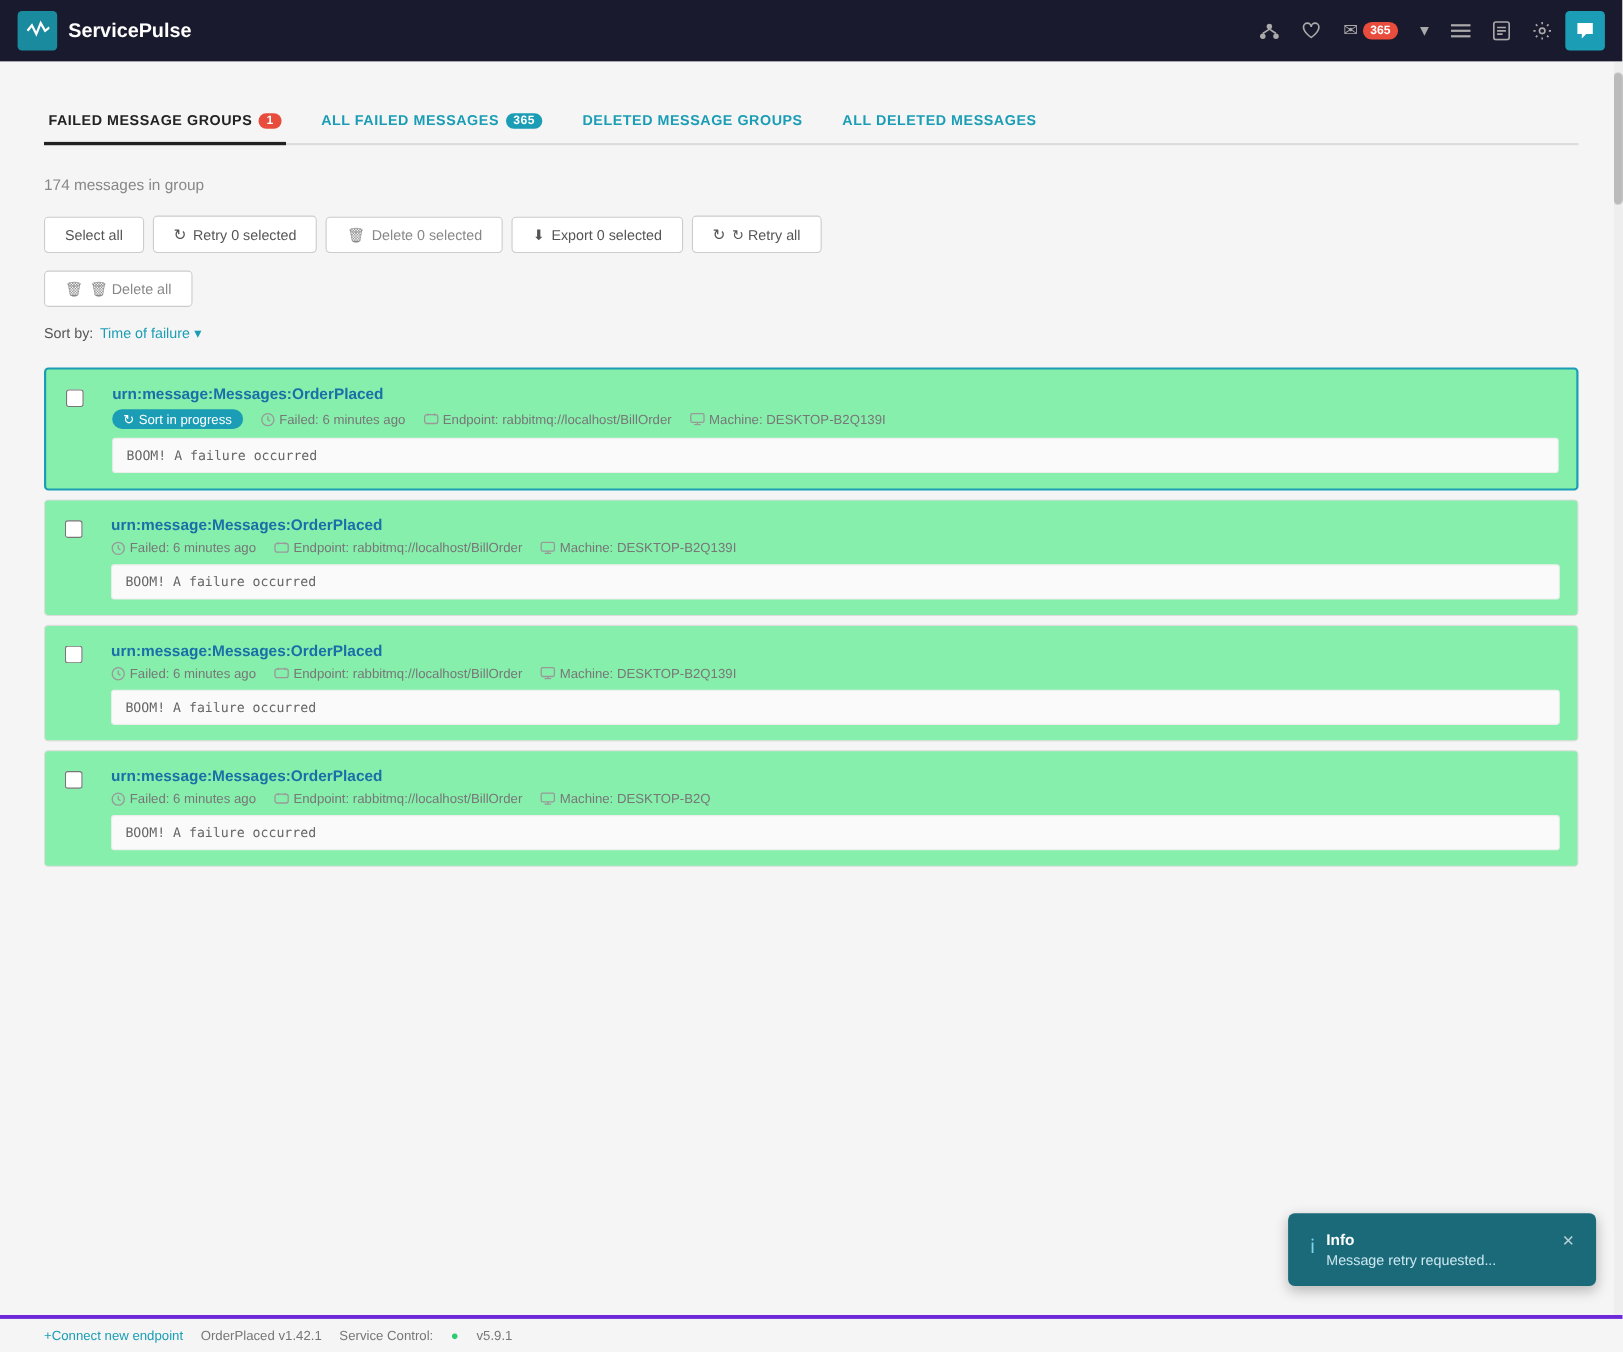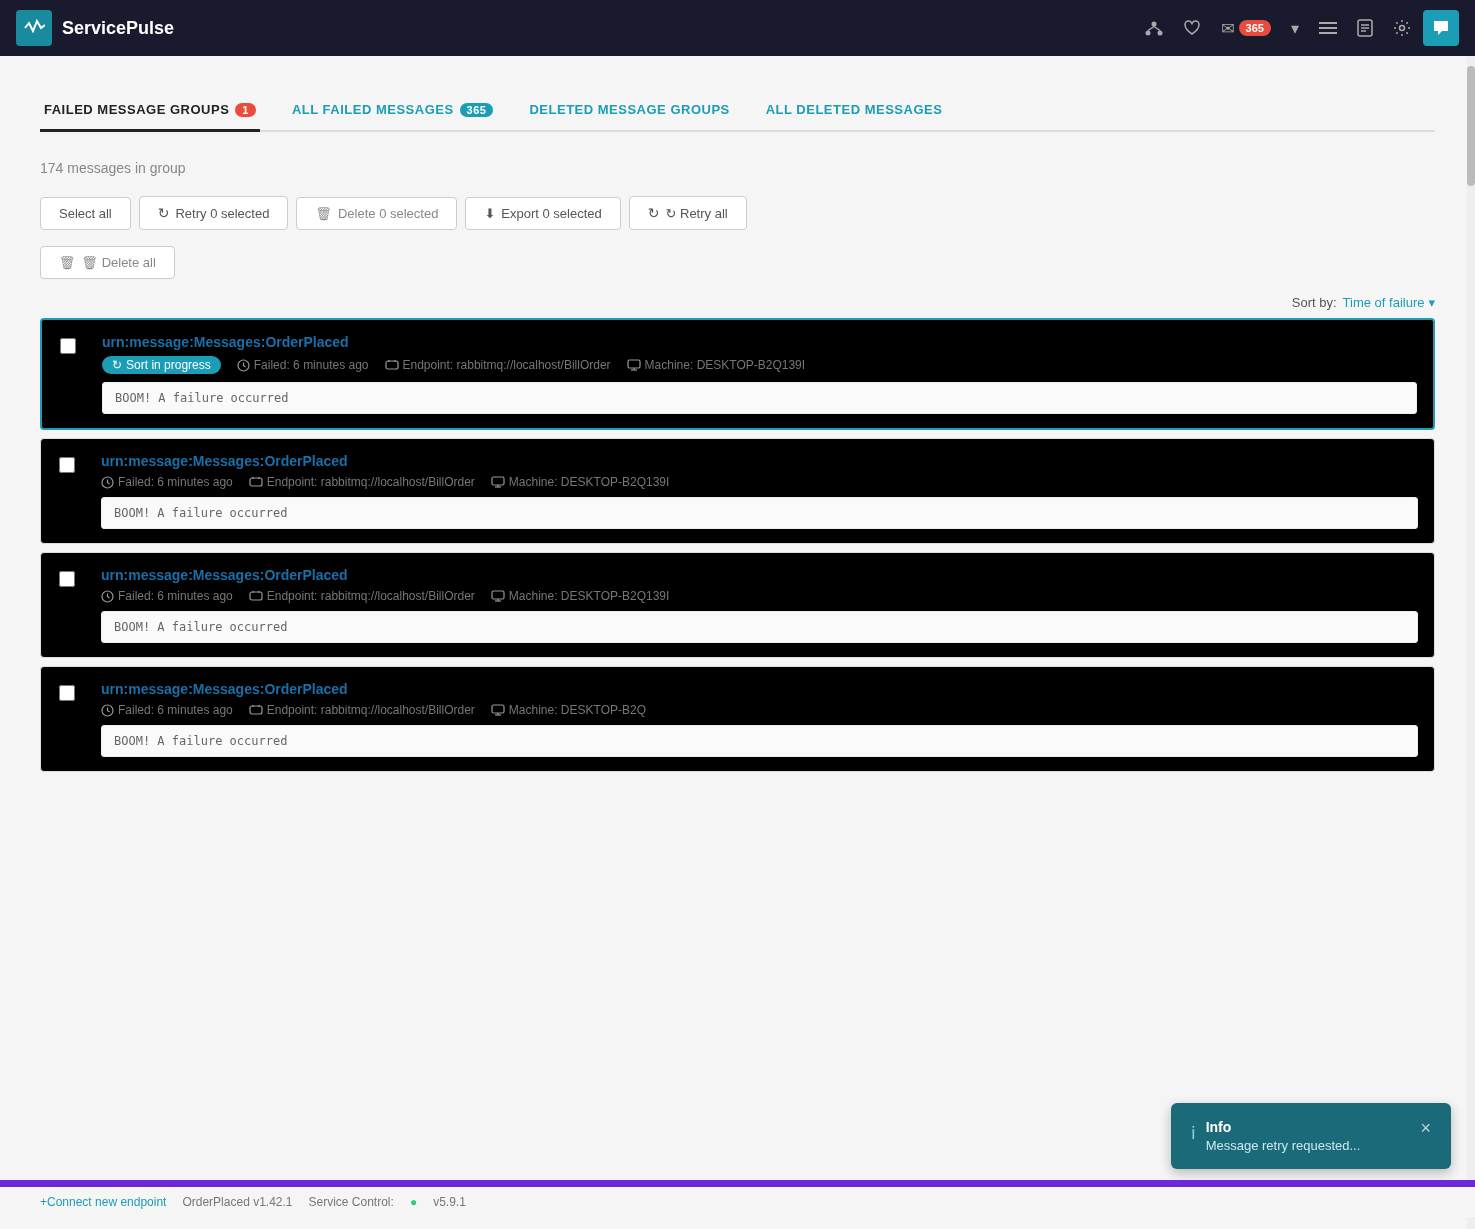--- a/index.html
+++ b/index.html
@@ -172,39 +172,38 @@
     }
     .btn-retry-all {
       border: 1px solid #ccc;
       background: white;
       color: #555;
     }
     .btn-delete { color: #888; }
 
     .sort-bar {
       display: flex;
-      justify-content: flex-end;
       align-items: center;
       gap: 6px;
-      margin-bottom: 8px;
+      margin-bottom: 24px;
       font-size: 13px;
       color: #555;
     }
     .sort-link {
       color: #1a9db5;
       cursor: pointer;
       display: flex;
       align-items: center;
       gap: 4px;
     }
 
     
     .message-list { display: flex; flex-direction: column; gap: 8px; }
     .message-row {
-      background: #000000;
+      background: #86efac;
       border: 1px solid #ddd;
       border-radius: 4px;
       padding: 14px 16px 14px 60px;
       position: relative;
     }
     .message-row.highlighted {
       border: 2px solid #1a9db5;
     }
     .message-row-checkbox {
       position: absolute;
@@ -299,25 +298,25 @@
       color: white;
       cursor: pointer;
       font-size: 18px;
       line-height: 1;
       opacity: 0.7;
     }
 
     
     .footer {
       position: fixed;
-      bottom: 12px;
+      bottom: 0;
       left: 0;
       right: 0;
       background: #f5f5f5;
-      border-top: 7px solid #6d28d9;
+      border-top: 4px solid #6d28d9;
       padding: 8px 40px;
       display: flex;
       align-items: center;
       gap: 16px;
       font-size: 12px;
       color: #777;
     }
     .footer-link { color: #1a9db5; cursor: pointer; }
     .footer-dot { color: #2ecc71; }
     .second-toolbar {

